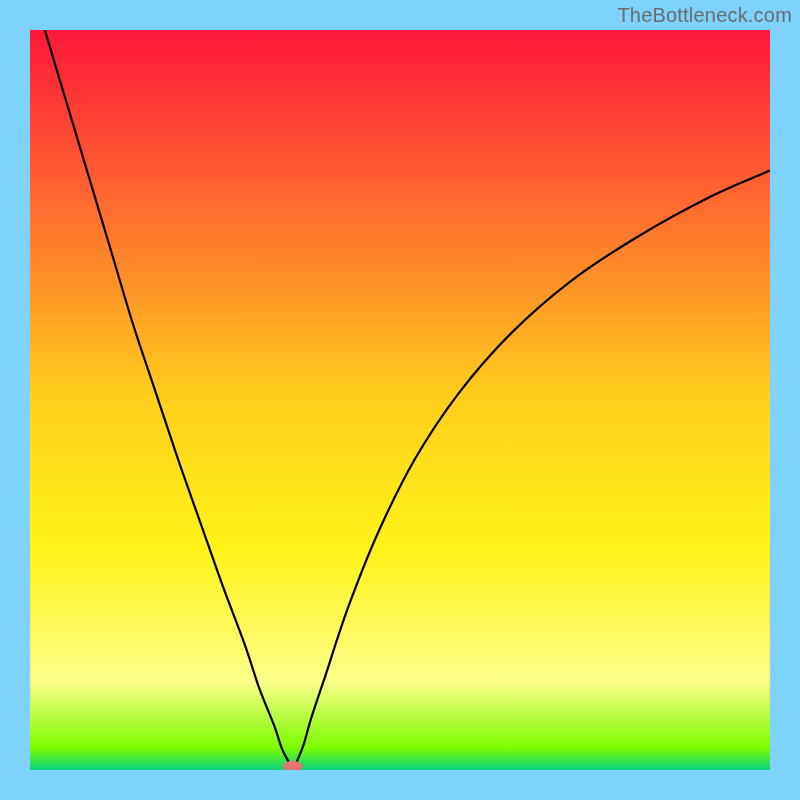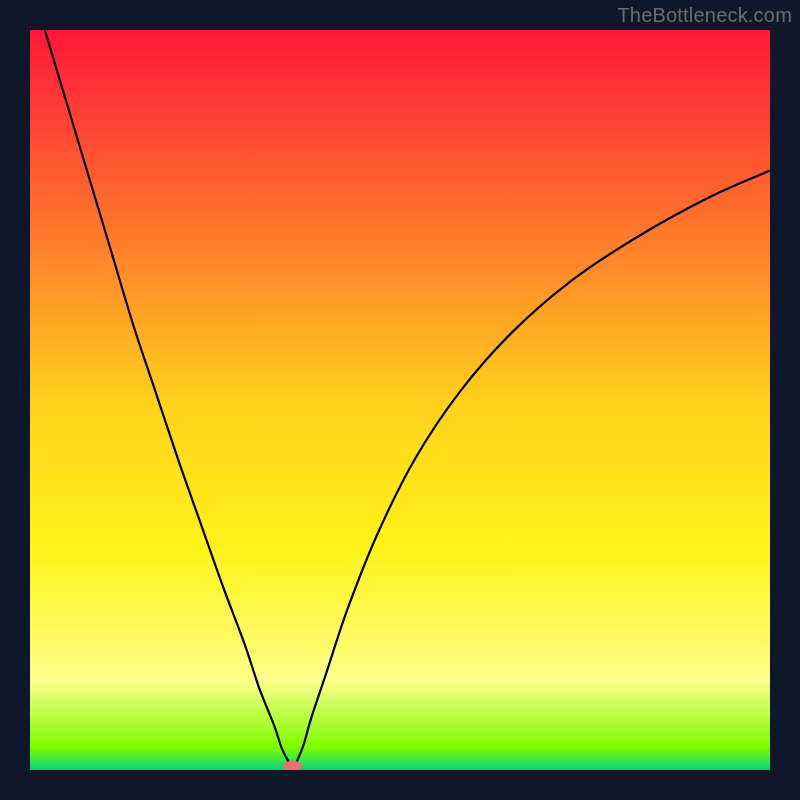--- a/index.html
+++ b/index.html
@@ -8,21 +8,21 @@
     width: 800px;
     height: 800px;
     overflow: hidden;
     font-family: Arial, Helvetica, sans-serif;
     background: #000;
   }
   .frame {
     position: relative;
     width: 800px;
     height: 800px;
-    background: #0f172a;
+    background: #7dd3fc;
     box-sizing: border-box;
   }
   .plot-area {
     position: absolute;
     left: 30px;
     top: 30px;
     width: 740px;
     height: 740px;
     overflow: hidden;
   }

